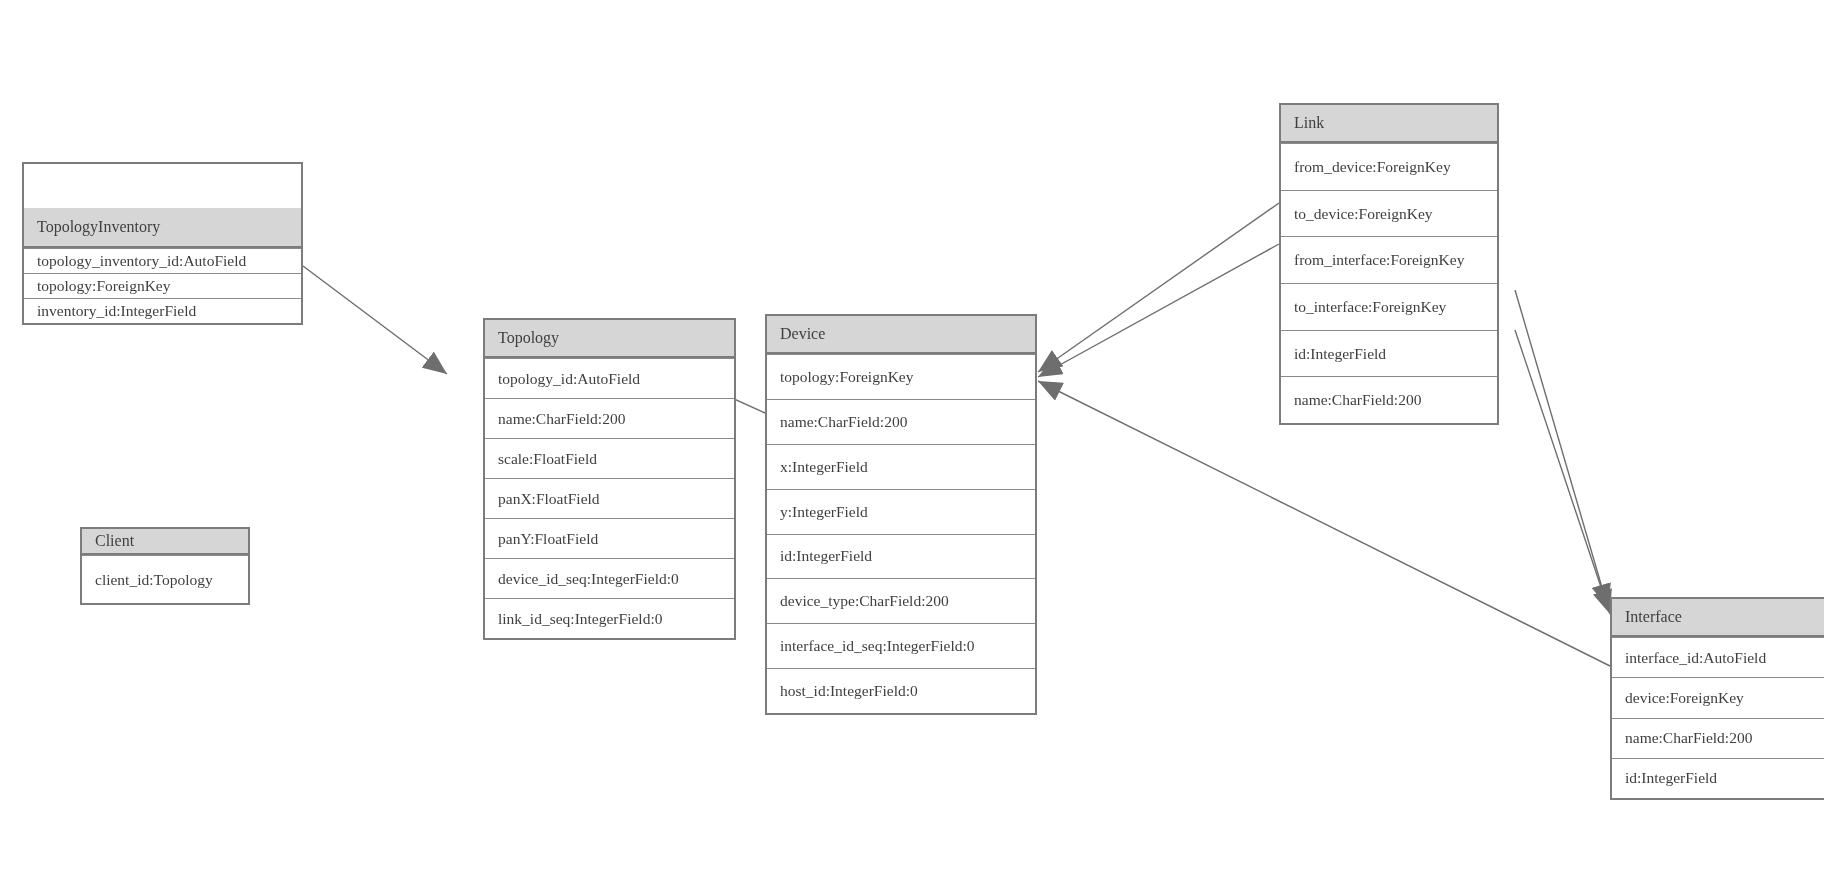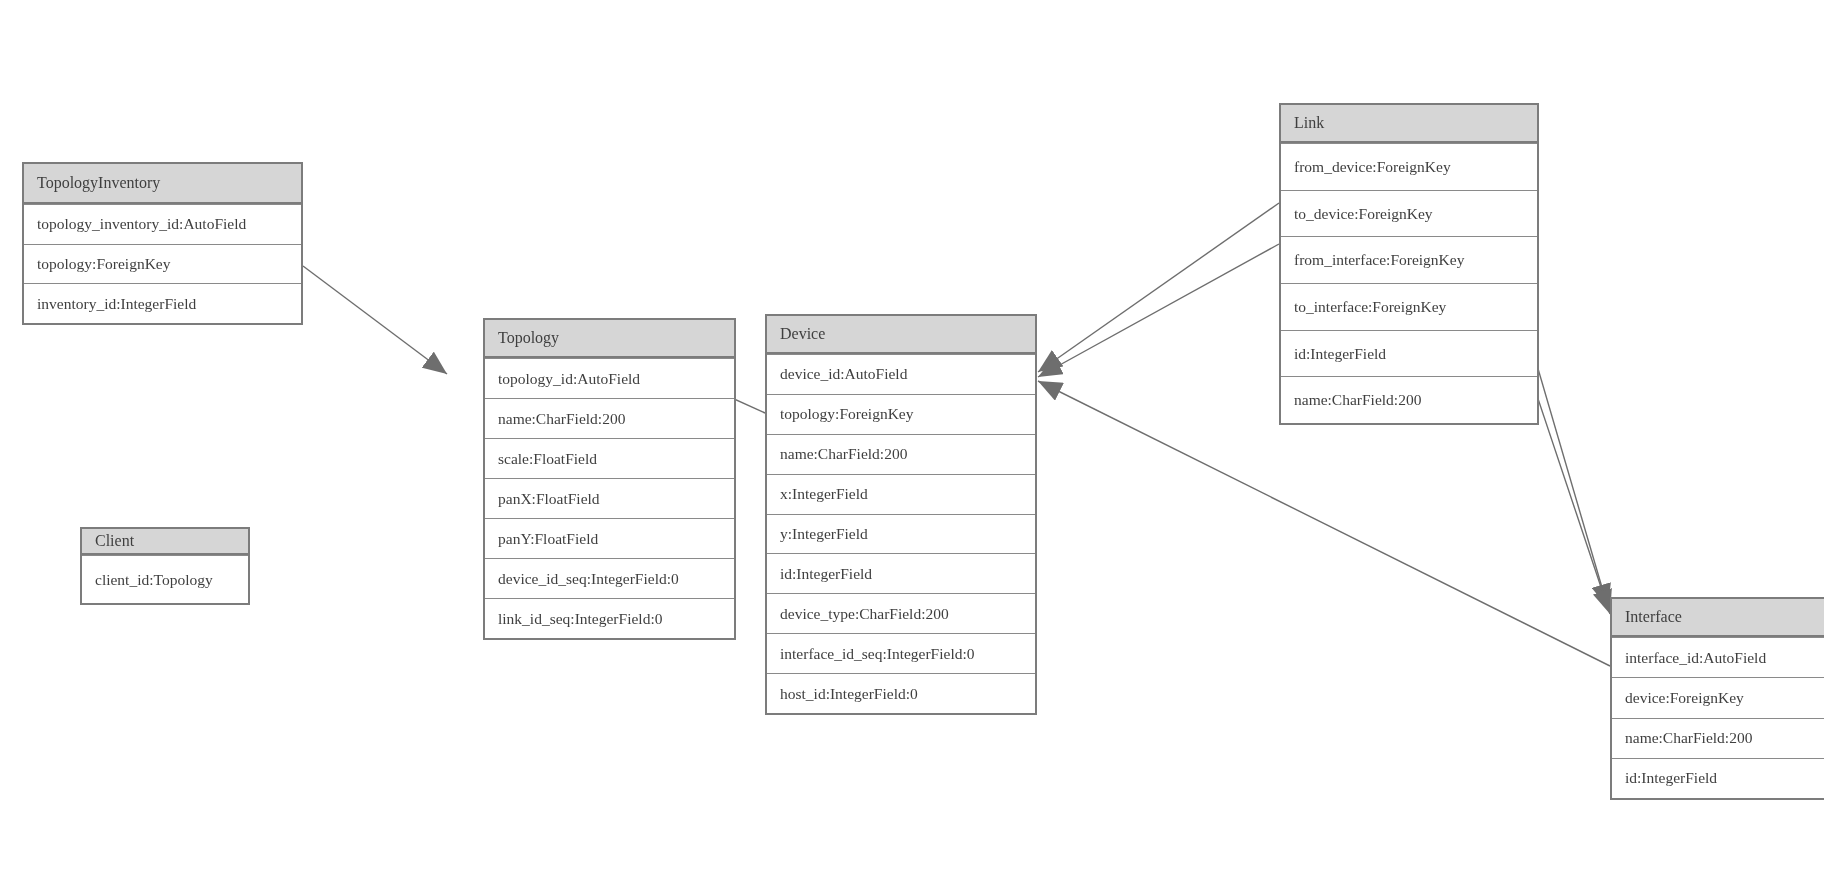--- a/index.html
+++ b/index.html
@@ -69,21 +69,21 @@
         <line x1="765" y1="413" x2="701" y2="384" marker-end="url(#arrowhead)"></line>
         <line x1="1279" y1="203" x2="1038" y2="372" marker-end="url(#arrowhead)"></line>
         <line x1="1279" y1="244" x2="1038" y2="377" marker-end="url(#arrowhead)"></line>
         <line x1="1515" y1="290" x2="1608" y2="608" marker-end="url(#arrowhead)"></line>
         <line x1="1515" y1="330" x2="1610" y2="614" marker-end="url(#arrowhead)"></line>
         <line x1="1610" y1="666" x2="1038" y2="381" marker-end="url(#arrowhead)"></line>
       </g>
   </svg>
   <div id="entities">
       <div class="entity" style="left: 22px; top: 162px; width: 281px; height: 163px;">
-        <div class="entity-header" style="height: 40px;">
+        <div class="entity-header" style="height: 40px; margin-top: 44px;">
           <span>TopologyInventory</span>
         </div>
         <div class="entity-row">
           <span>topology_inventory_id:AutoField</span>
         </div>
         <div class="entity-row">
           <span>topology:ForeignKey</span>
         </div>
         <div class="entity-row">
           <span>inventory_id:IntegerField</span>
@@ -121,23 +121,20 @@
         </div>
         <div class="entity-row">
           <span>client_id:Topology</span>
         </div>
       </div>
       <div class="entity" style="left: 765px; top: 314px; width: 272px; height: 401px;">
         <div class="entity-header" style="height: 38px;">
           <span>Device</span>
         </div>
         <div class="entity-row">
-          <span>device_id:AutoField</span>
-        </div>
-        <div class="entity-row">
           <span>topology:ForeignKey</span>
         </div>
         <div class="entity-row">
           <span>name:CharField:200</span>
         </div>
         <div class="entity-row">
           <span>x:IntegerField</span>
         </div>
         <div class="entity-row">
           <span>y:IntegerField</span>
@@ -148,21 +145,21 @@
         <div class="entity-row">
           <span>device_type:CharField:200</span>
         </div>
         <div class="entity-row">
           <span>interface_id_seq:IntegerField:0</span>
         </div>
         <div class="entity-row">
           <span>host_id:IntegerField:0</span>
         </div>
       </div>
-      <div class="entity" style="left: 1279px; top: 103px; width: 260px; height: 322px;">
+      <div class="entity" style="left: 1279px; top: 103px; width: 220px; height: 322px;">
         <div class="entity-header" style="height: 38px;">
           <span>Link</span>
         </div>
         <div class="entity-row">
           <span>from_device:ForeignKey</span>
         </div>
         <div class="entity-row">
           <span>to_device:ForeignKey</span>
         </div>
         <div class="entity-row">

